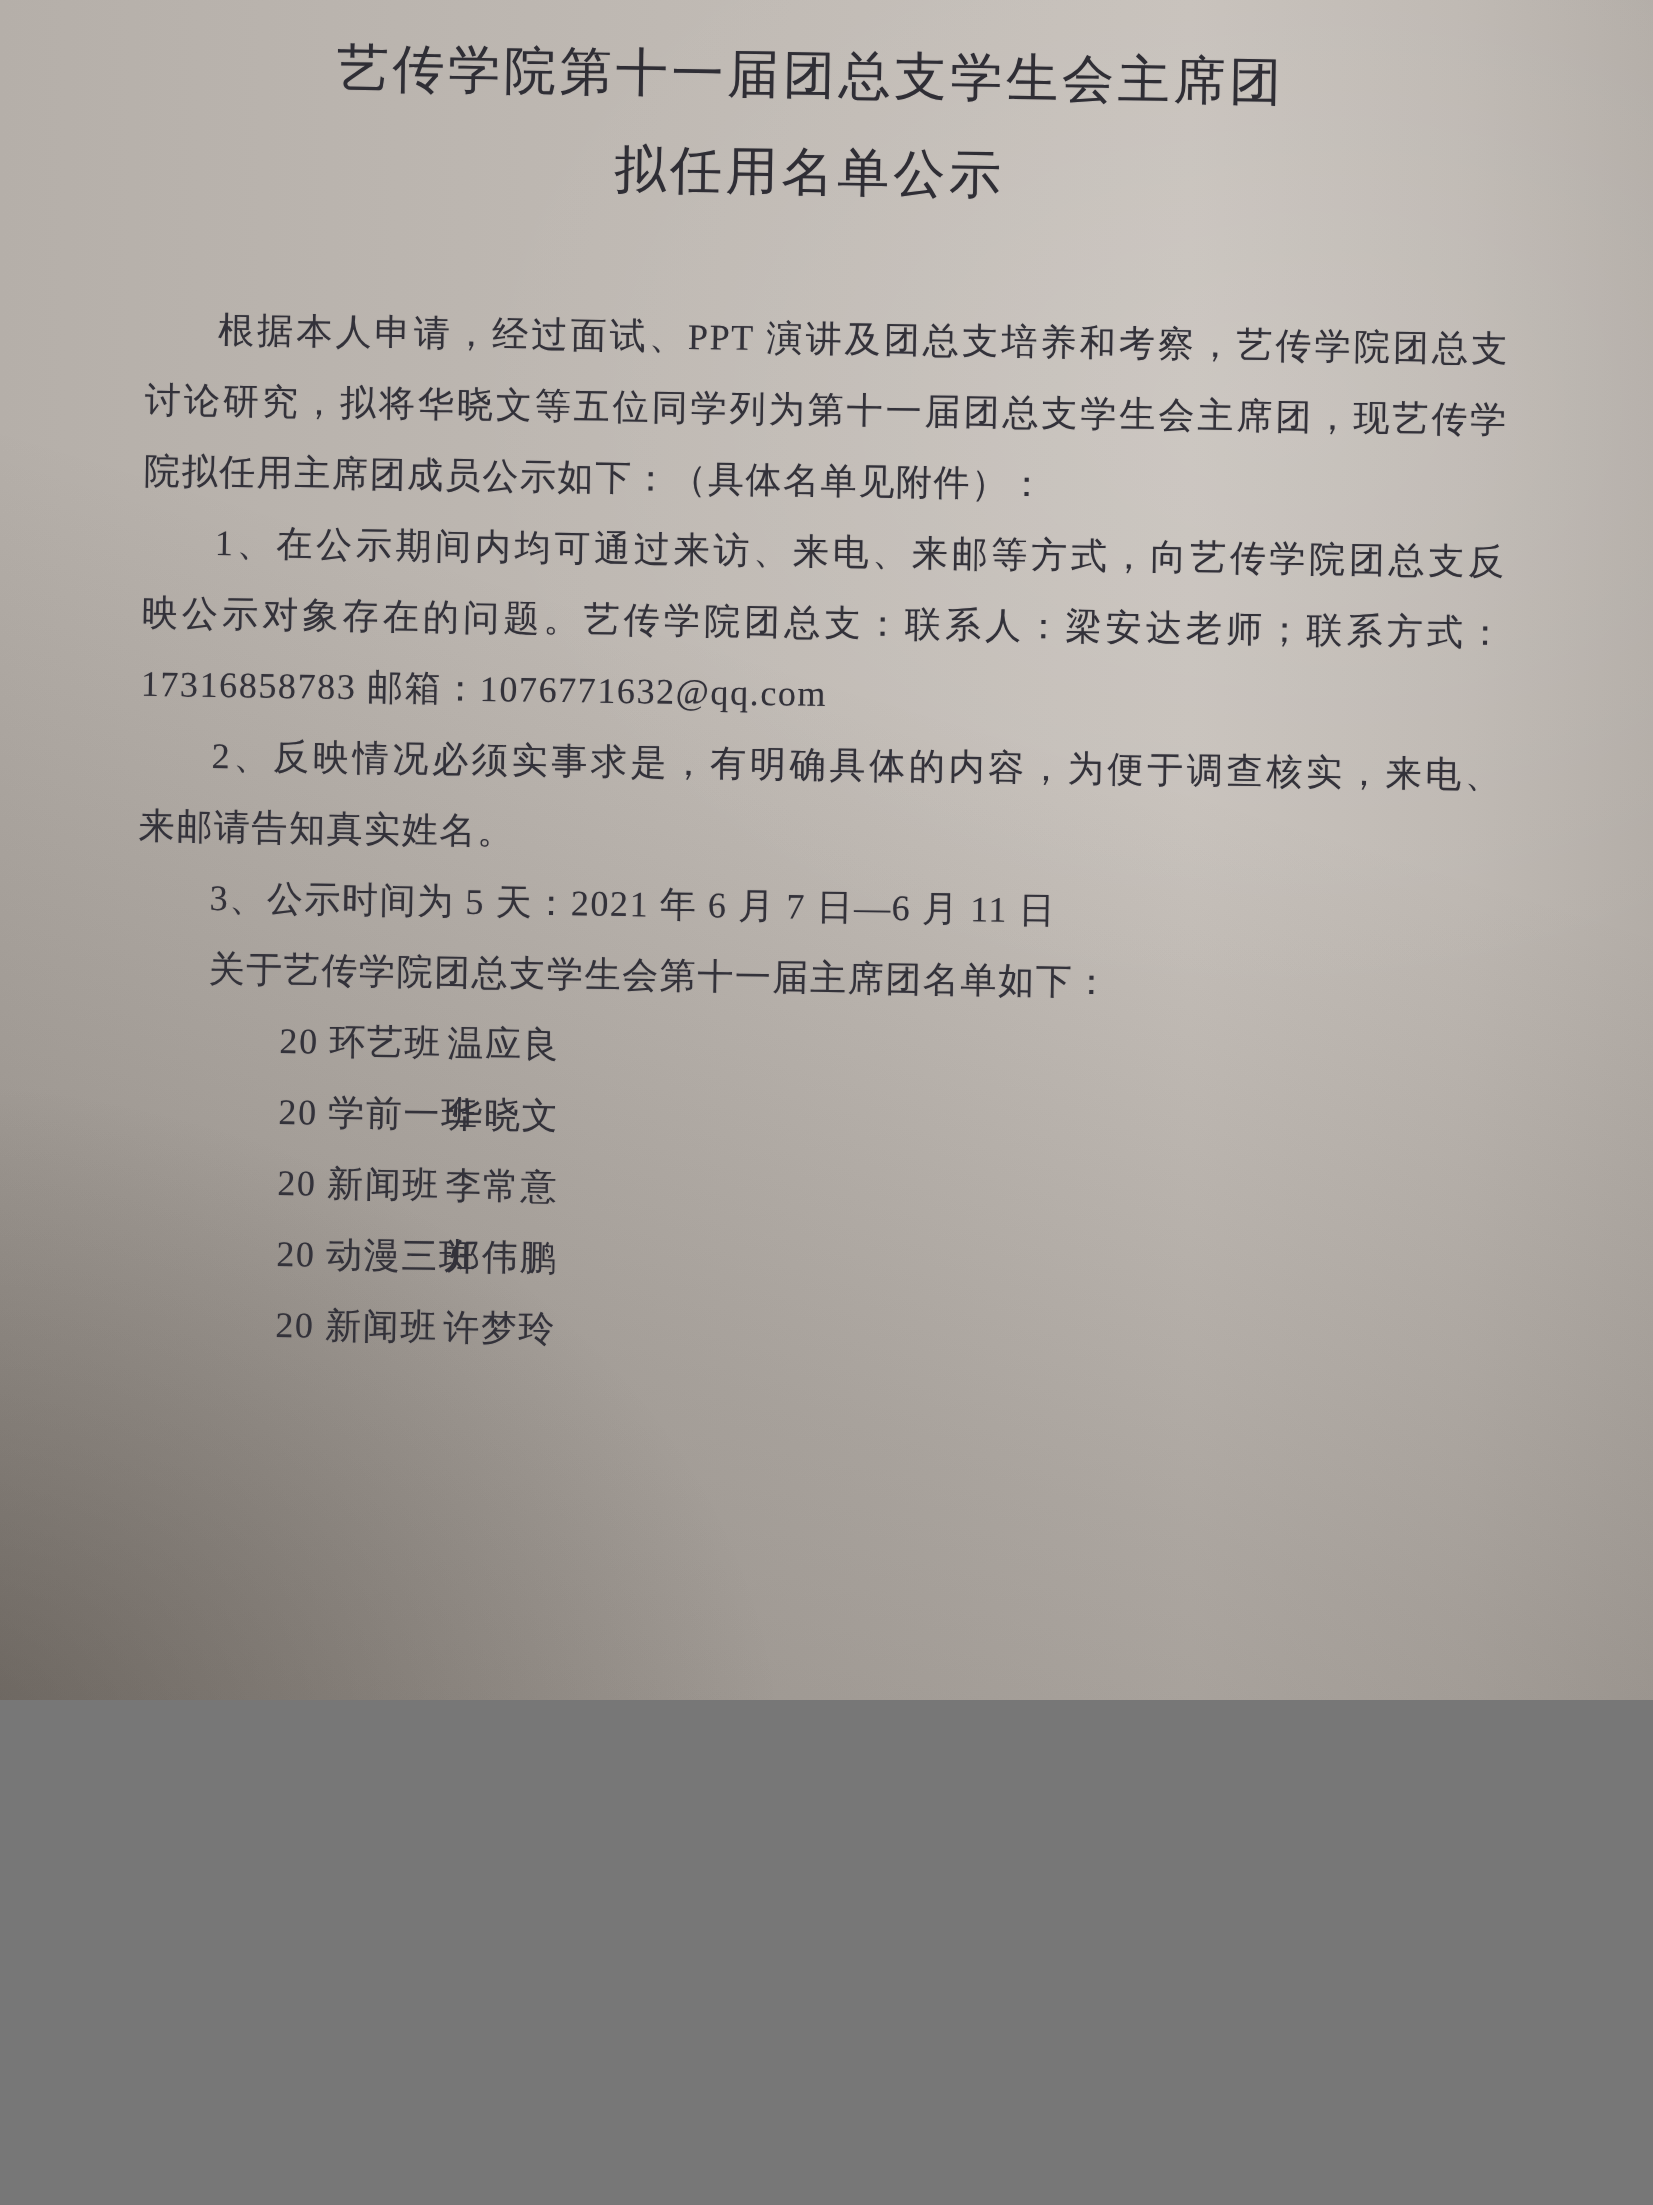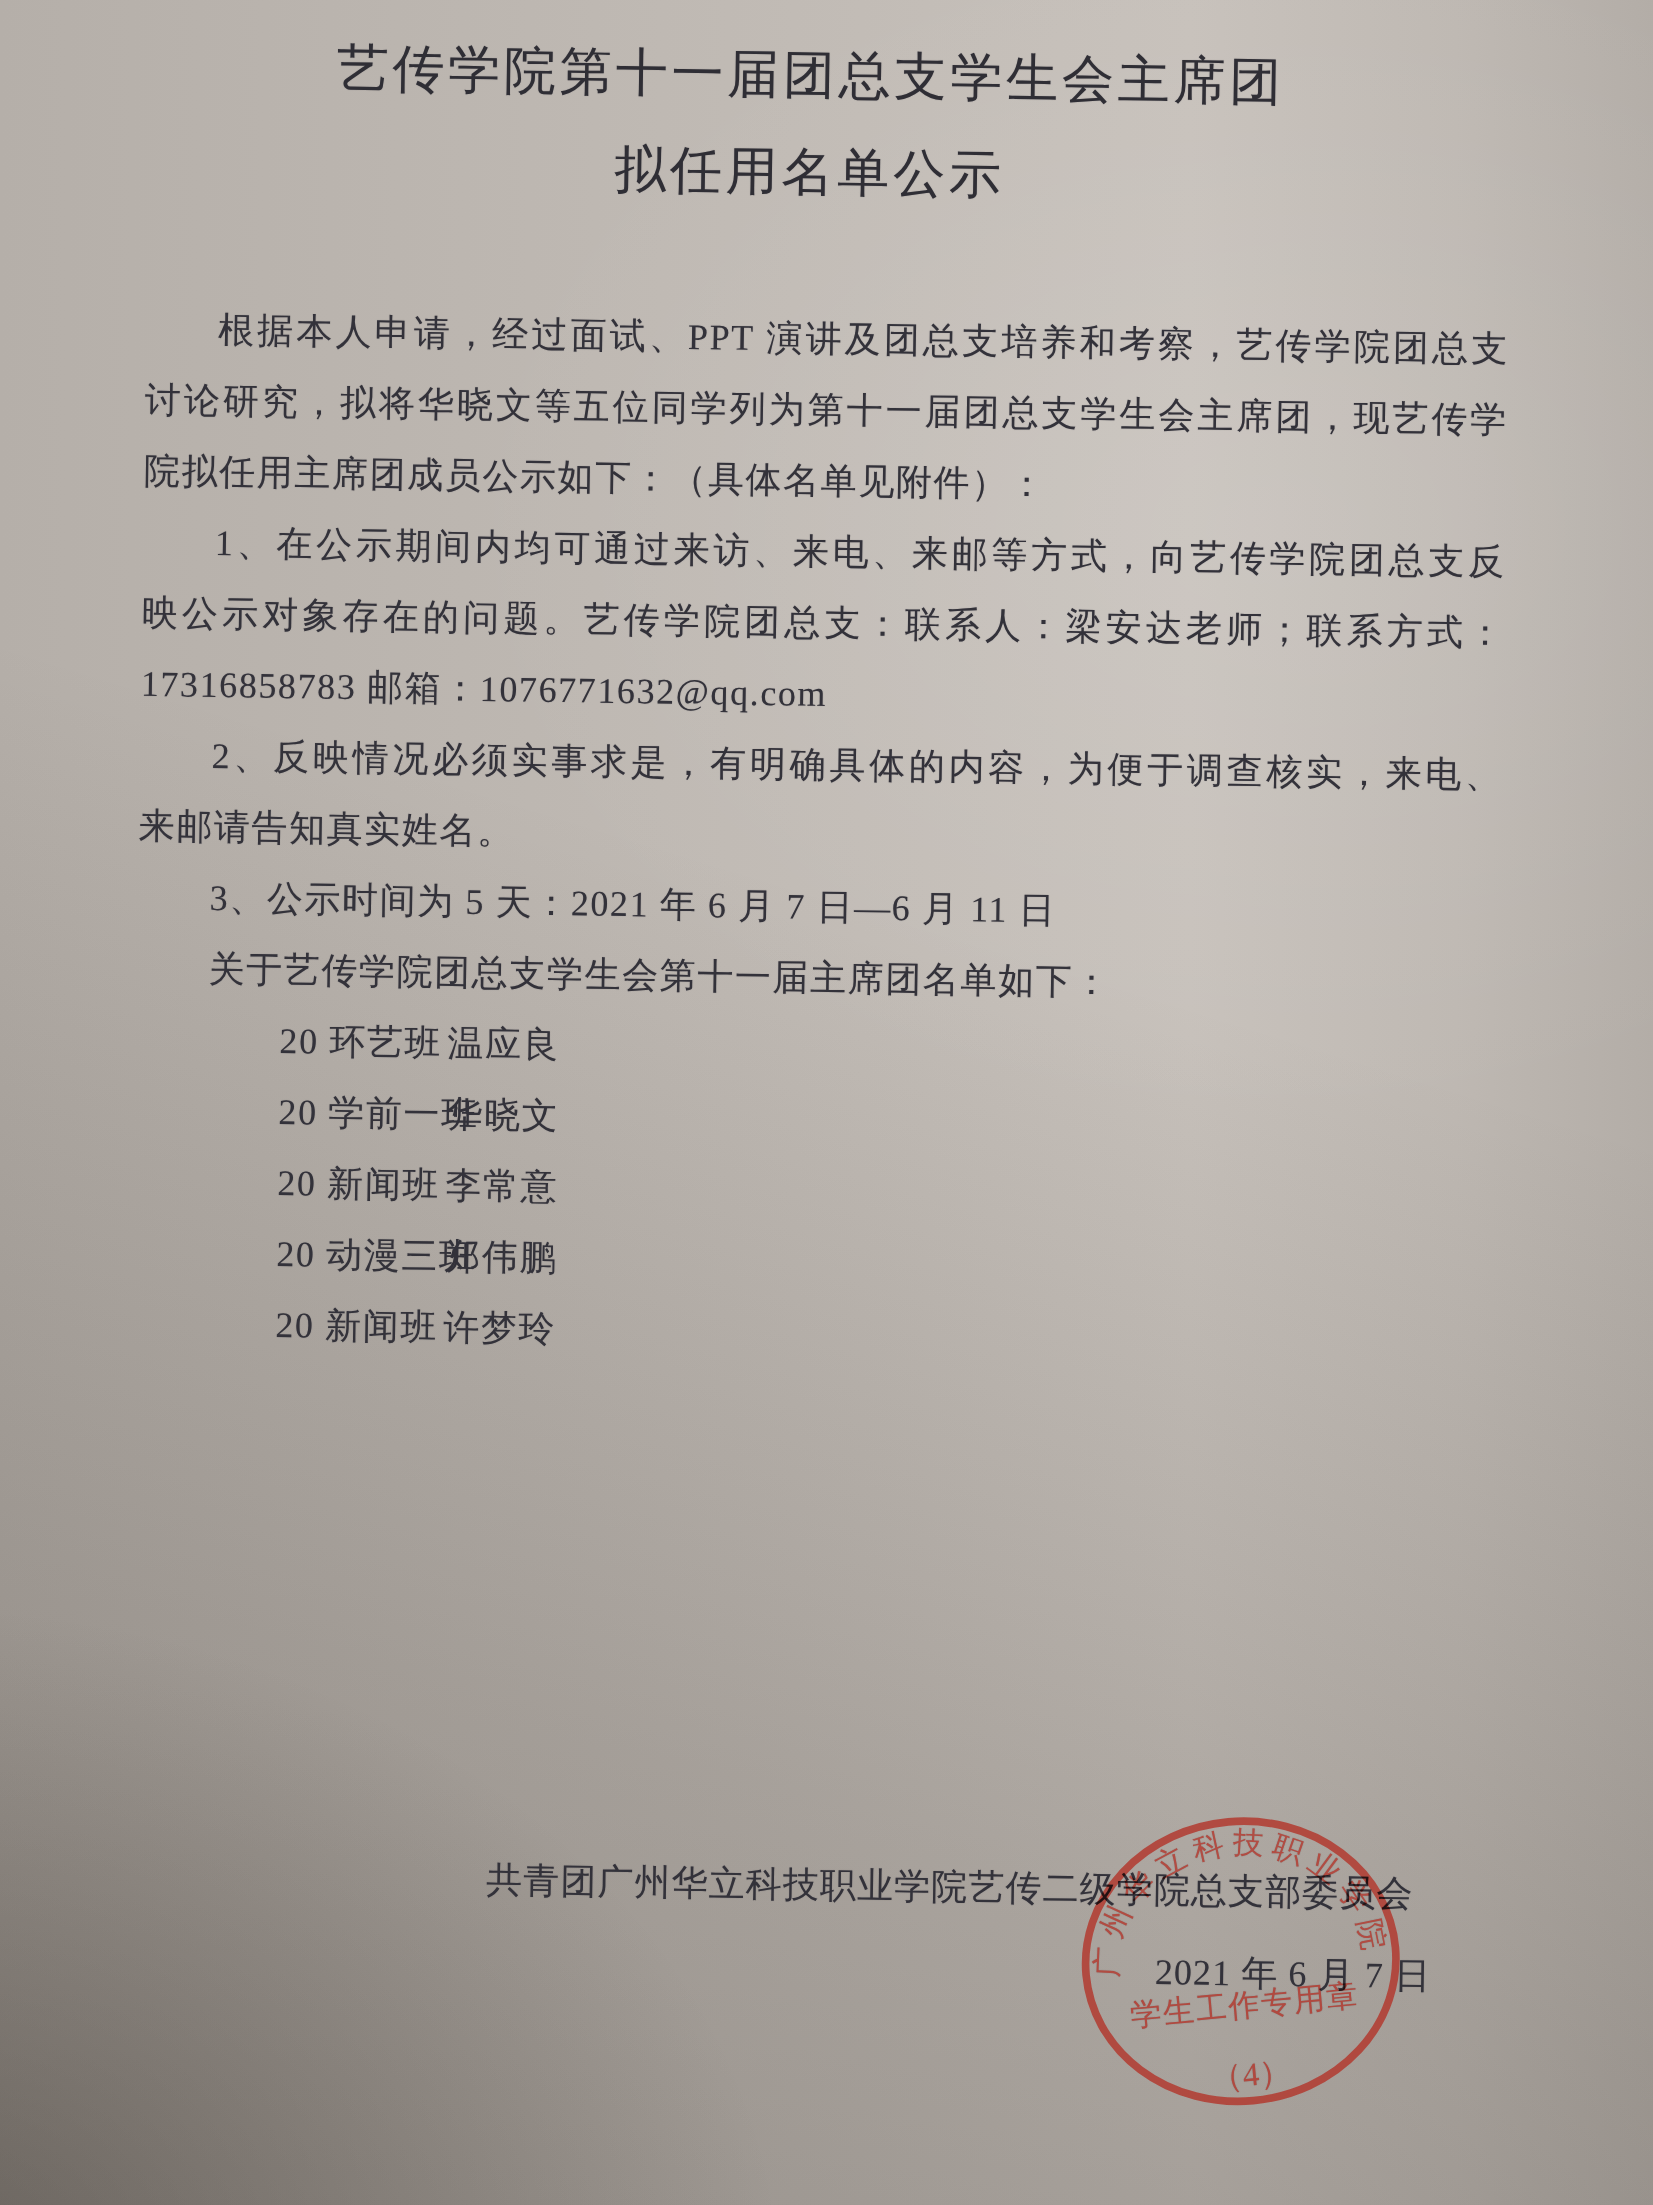--- a/index.html
+++ b/index.html
@@ -1,18 +1,18 @@
 <!DOCTYPE html>
 <html style="font-size:8.8px"><head>
 <meta charset="utf-8">
 <style>
   html,body{margin:0;padding:0;background:#777;}
   .photo{
     position:relative;
-    width:1654px;height:2205px;
+    width:1654px;height:1700px;
     overflow:hidden;
     font-family:"Liberation Serif","DejaVu Serif",serif;
     background:
       radial-gradient(1313px 984px at 76% 24%, rgba(255,255,255,0.10), rgba(255,255,255,0) 62%),
       radial-gradient(1477px 1149px at -6% 104%, rgba(32,26,20,0.36), rgba(32,26,20,0) 60%),
       linear-gradient(197deg, rgba(0,0,0,0) 42%, rgba(30,24,18,0.16) 76%, rgba(30,24,18,0.24) 100%),
       linear-gradient(90deg,#b5afa9 0%,#bcb6b0 28%,#c2bcb6 52%,#c7c1bb 72%,#beb8b2 88%,#b3ada7 100%);
   }
   .tilt{
     position:absolute;inset:0;

